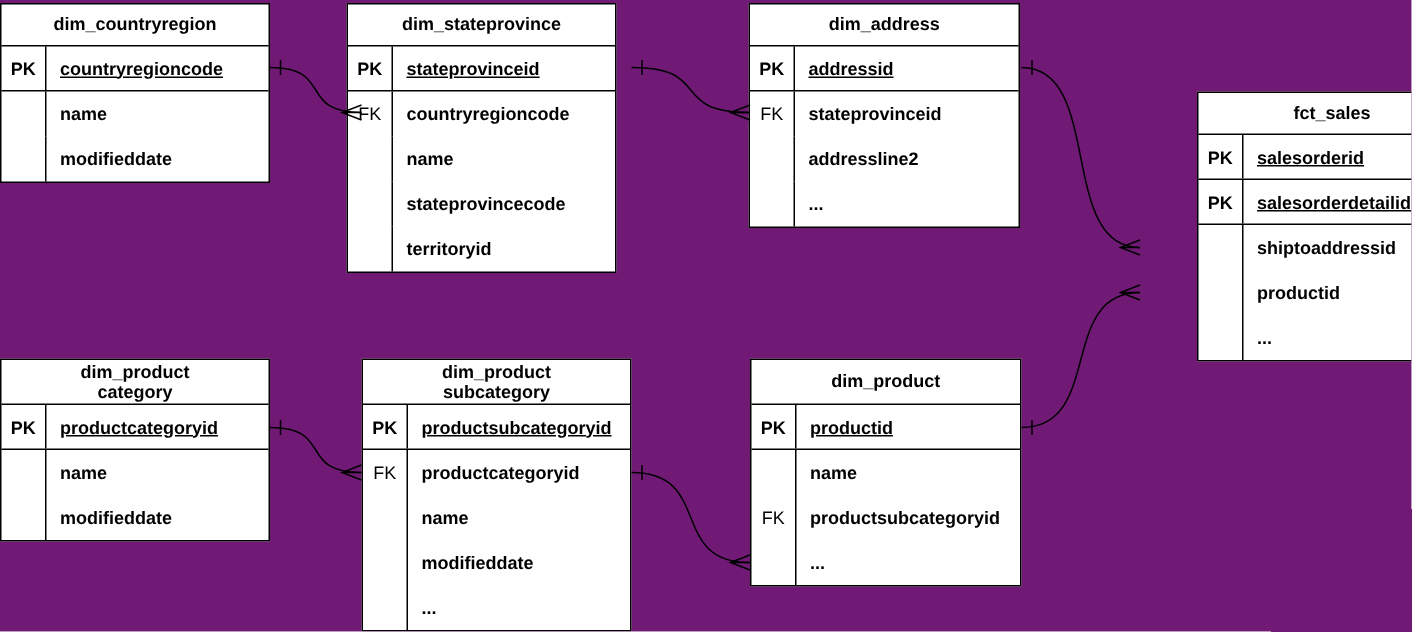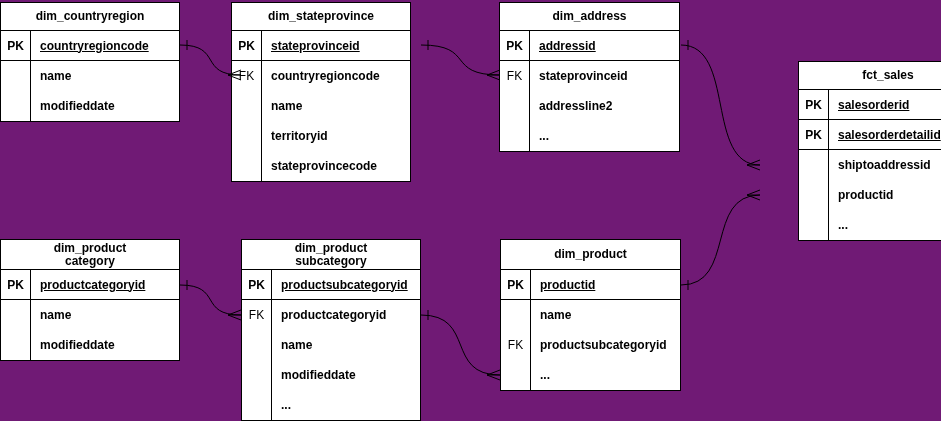--- a/index.html
+++ b/index.html
@@ -80,25 +80,25 @@
       <div class="trow">
         <div class="tkey">FK</div>
         <div class="tfield">countryregioncode</div>
       </div>
       <div class="trow">
         <div class="tkey"></div>
         <div class="tfield">name</div>
       </div>
       <div class="trow">
         <div class="tkey"></div>
+        <div class="tfield">stateprovincecode</div>
+      </div>
+      <div class="trow">
+        <div class="tkey"></div>
         <div class="tfield">territoryid</div>
-      </div>
-      <div class="trow">
-        <div class="tkey"></div>
-        <div class="tfield">stateprovincecode</div>
       </div>
     </div>
     <div class="table" style="left: 499px; top: 2px; width: 181px;">
       <div class="thead" style="height: 28px;">
         <div class="title-line">dim_address</div>
       </div>
       <div class="trow pk-row">
         <div class="tkey">PK</div>
         <div class="tfield pk-field">addressid</div>
       </div>

